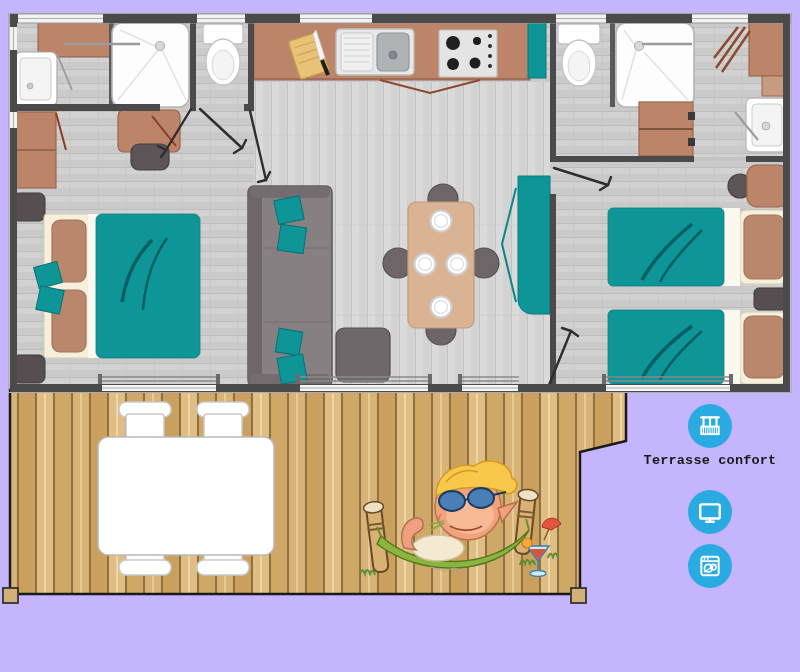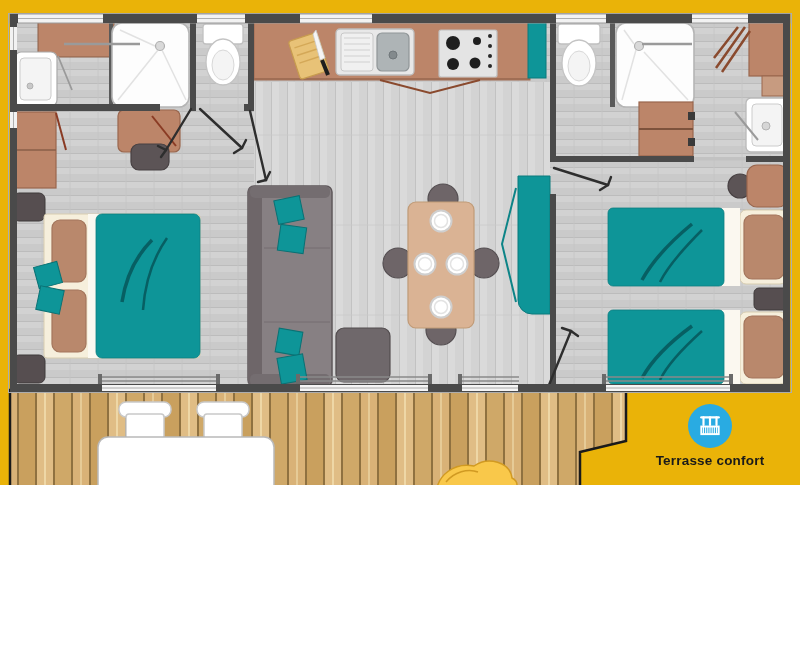--- a/index.html
+++ b/index.html
@@ -1,17 +1,17 @@
 <!DOCTYPE html>
 <html style="--c-icon_blue: #29abe2; --c-teal: #0e9598; --c-teal_dark: #0a7376; --c-wall: #4a4a4a; --c-floor_gray: #cbcbcb; --c-furniture_brown: #bc8569; --c-pillow_brown: #b9886c; --c-cream: #f6efdc; --c-dark_gray_furniture: #5c5456; --c-sofa_gray: #878083; --c-deck_wood: #d5ae6f; --c-label_text: #1a1a1a; --c-white: #ffffff;"><head>
 <meta charset="utf-8">
 <style>
   html,body{margin:0;padding:0;background:#fff;}
-  #stage{position:relative;width:800px;height:485px;background:#eab308;overflow:hidden;
-         font-family:Liberation Sans, sans-serif;}
+  #stage{position:relative;width:800px;height:672px;background:#c4b5fd;overflow:hidden;
+         font-family:Liberation Mono, monospace;}
   #plan-svg{position:absolute;left:0;top:0;}
   
   .fw{fill:var(--c-wall);} .ft{fill:var(--c-teal);} .fb{fill:var(--c-furniture_brown);}
   .fc{fill:var(--c-cream);} .fd{fill:var(--c-dark_gray_furniture);} .fs{fill:var(--c-sofa_gray);}
   .legend{position:absolute;left:650px;top:398px;width:120px;display:flex;
           flex-direction:column;align-items:center;}
   .legend-item{display:flex;flex-direction:column;align-items:center;}
   .icon-circle{width:44px;height:44px;border-radius:50%;background:var(--c-icon_blue);
                display:flex;align-items:center;justify-content:center;}
   .icon-circle svg{display:block;}

